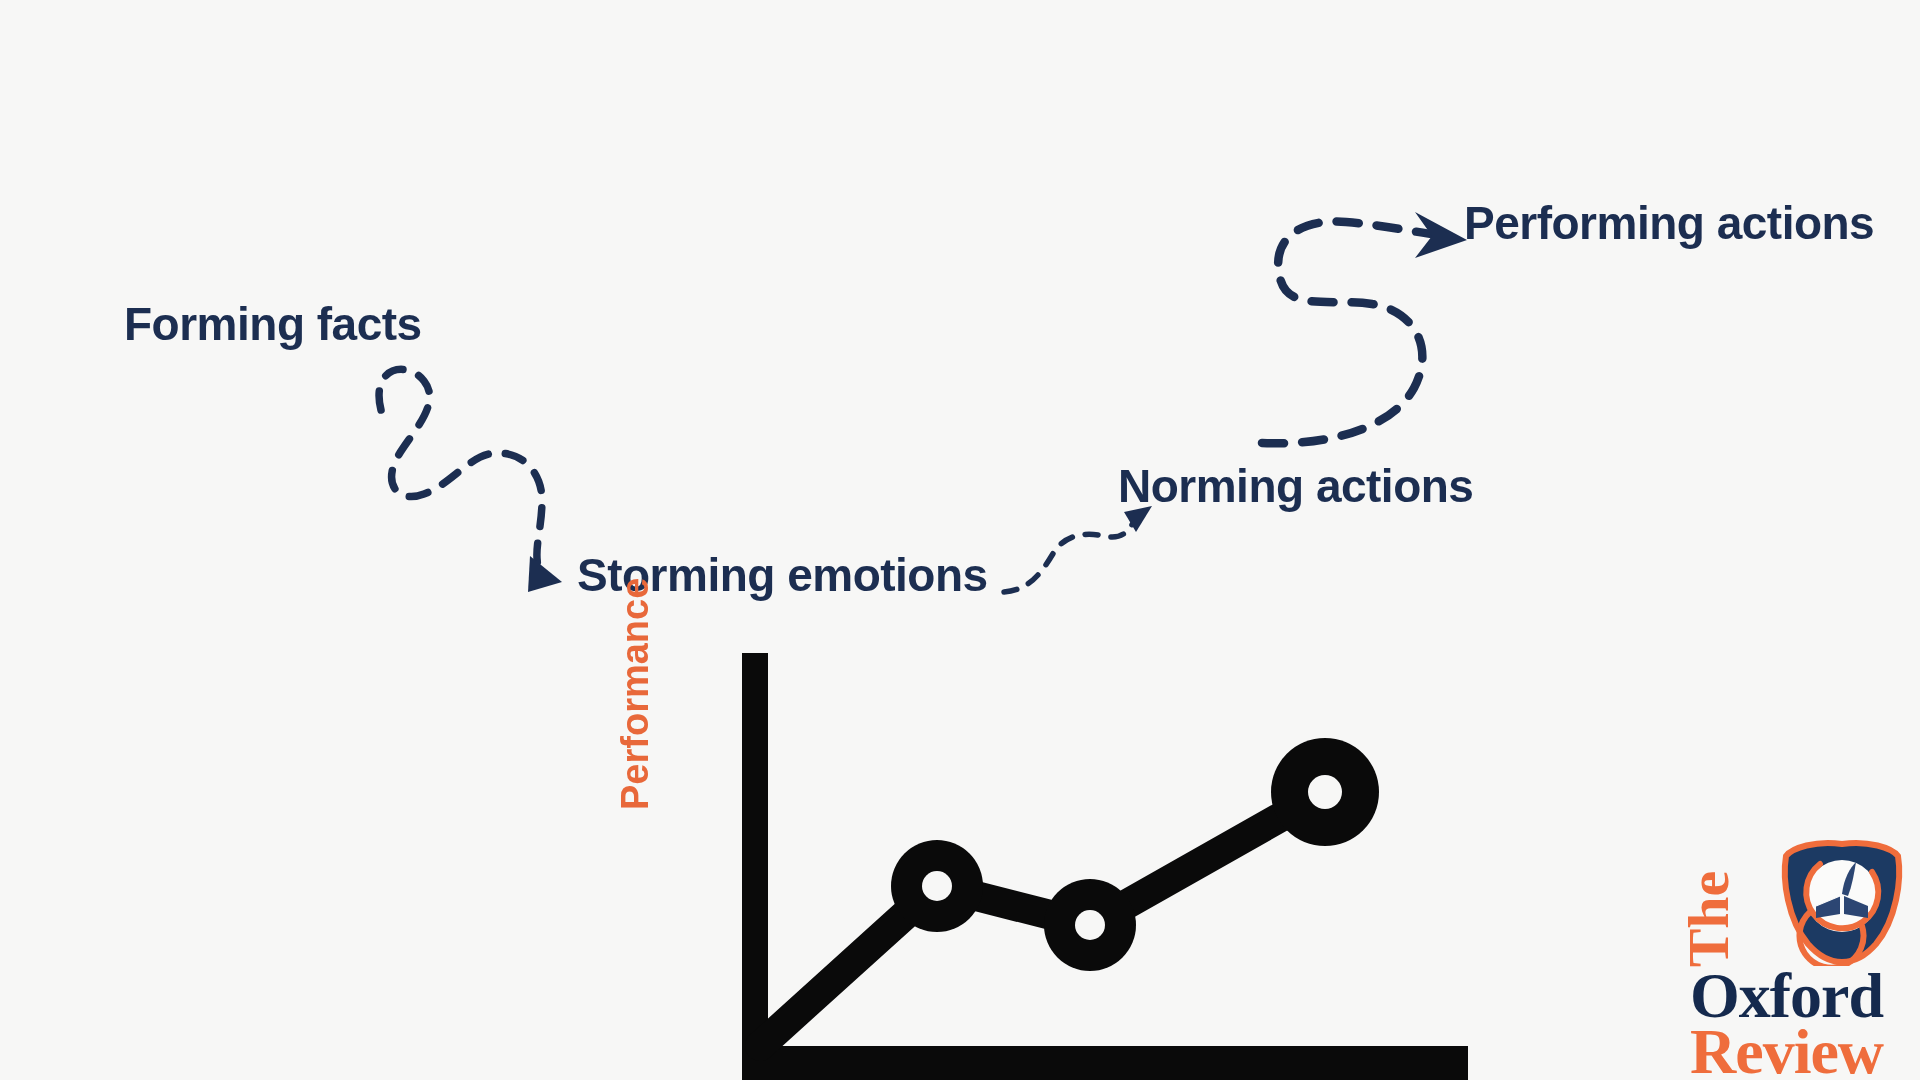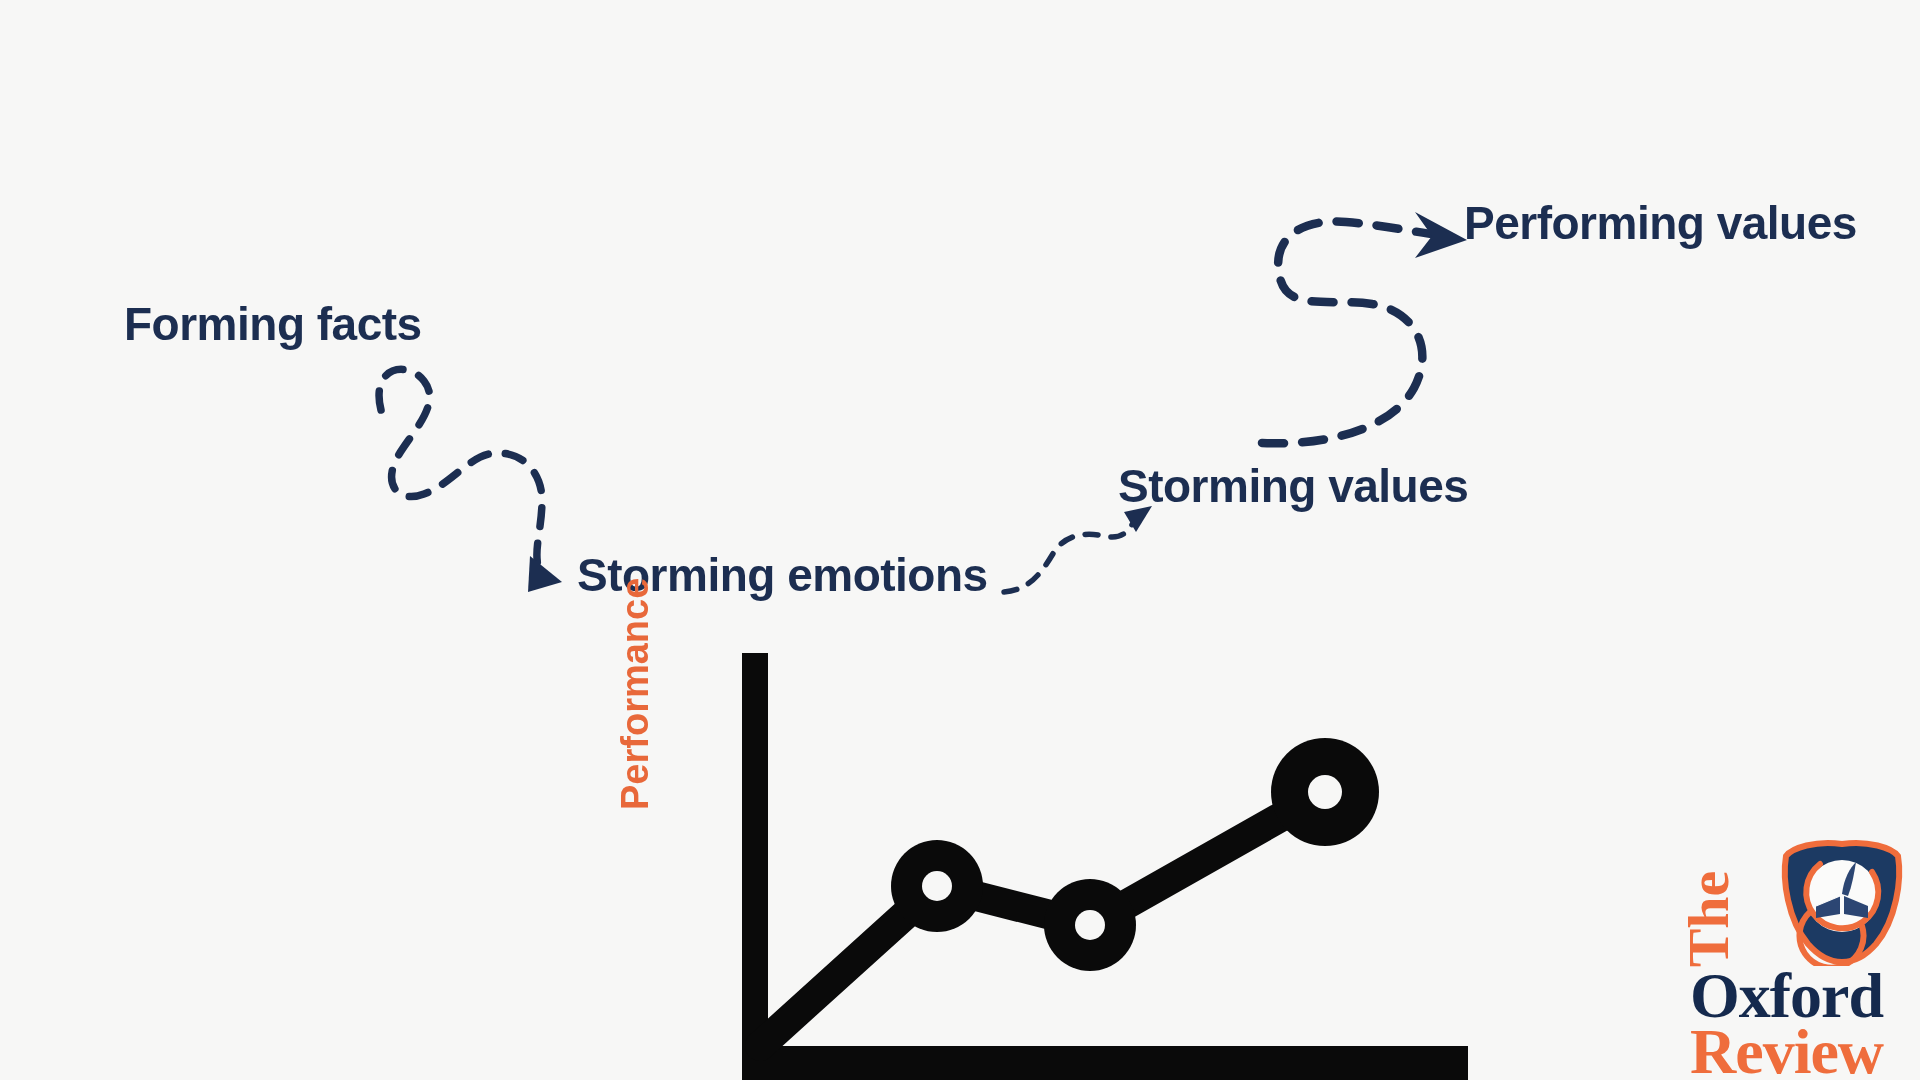--- a/index.html
+++ b/index.html
@@ -161,23 +161,23 @@
                C 1270,238 1302,218 1346,222
                C 1392,226 1422,234 1448,236" fill="none" stroke="#1c2e51" stroke-width="8.5" stroke-linecap="round" stroke-dasharray="22 18"></path>
       <polygon points="1415,212 1467,240 1415,258 1432,236" fill="#1c2e51"></polygon>
     </g>
   </svg>
 
   <div class="label" id="label-forming">Forming facts</div>
 
   <div class="label" id="label-storming">Storming emotions</div>
 
-  <div class="label" id="label-norming">Storming values</div>
-
-  <div class="label" id="label-performing">Performing values</div>
+  <div class="label" id="label-norming">Norming actions</div>
+
+  <div class="label" id="label-performing">Performing actions</div>
 
   <svg id="chart-layer" viewBox="0 0 1920 1080">
 
     <rect x="742" y="653" width="26" height="427" fill="#0a0a0a"></rect>
     <rect x="742" y="1046" width="726" height="34" fill="#0a0a0a"></rect>
 
     <polyline points="760,1046 937,886 1090,925 1325,792" fill="none" stroke="#0a0a0a" stroke-width="30" stroke-linejoin="round" stroke-linecap="round"></polyline>
 
     <g>
       <g>

